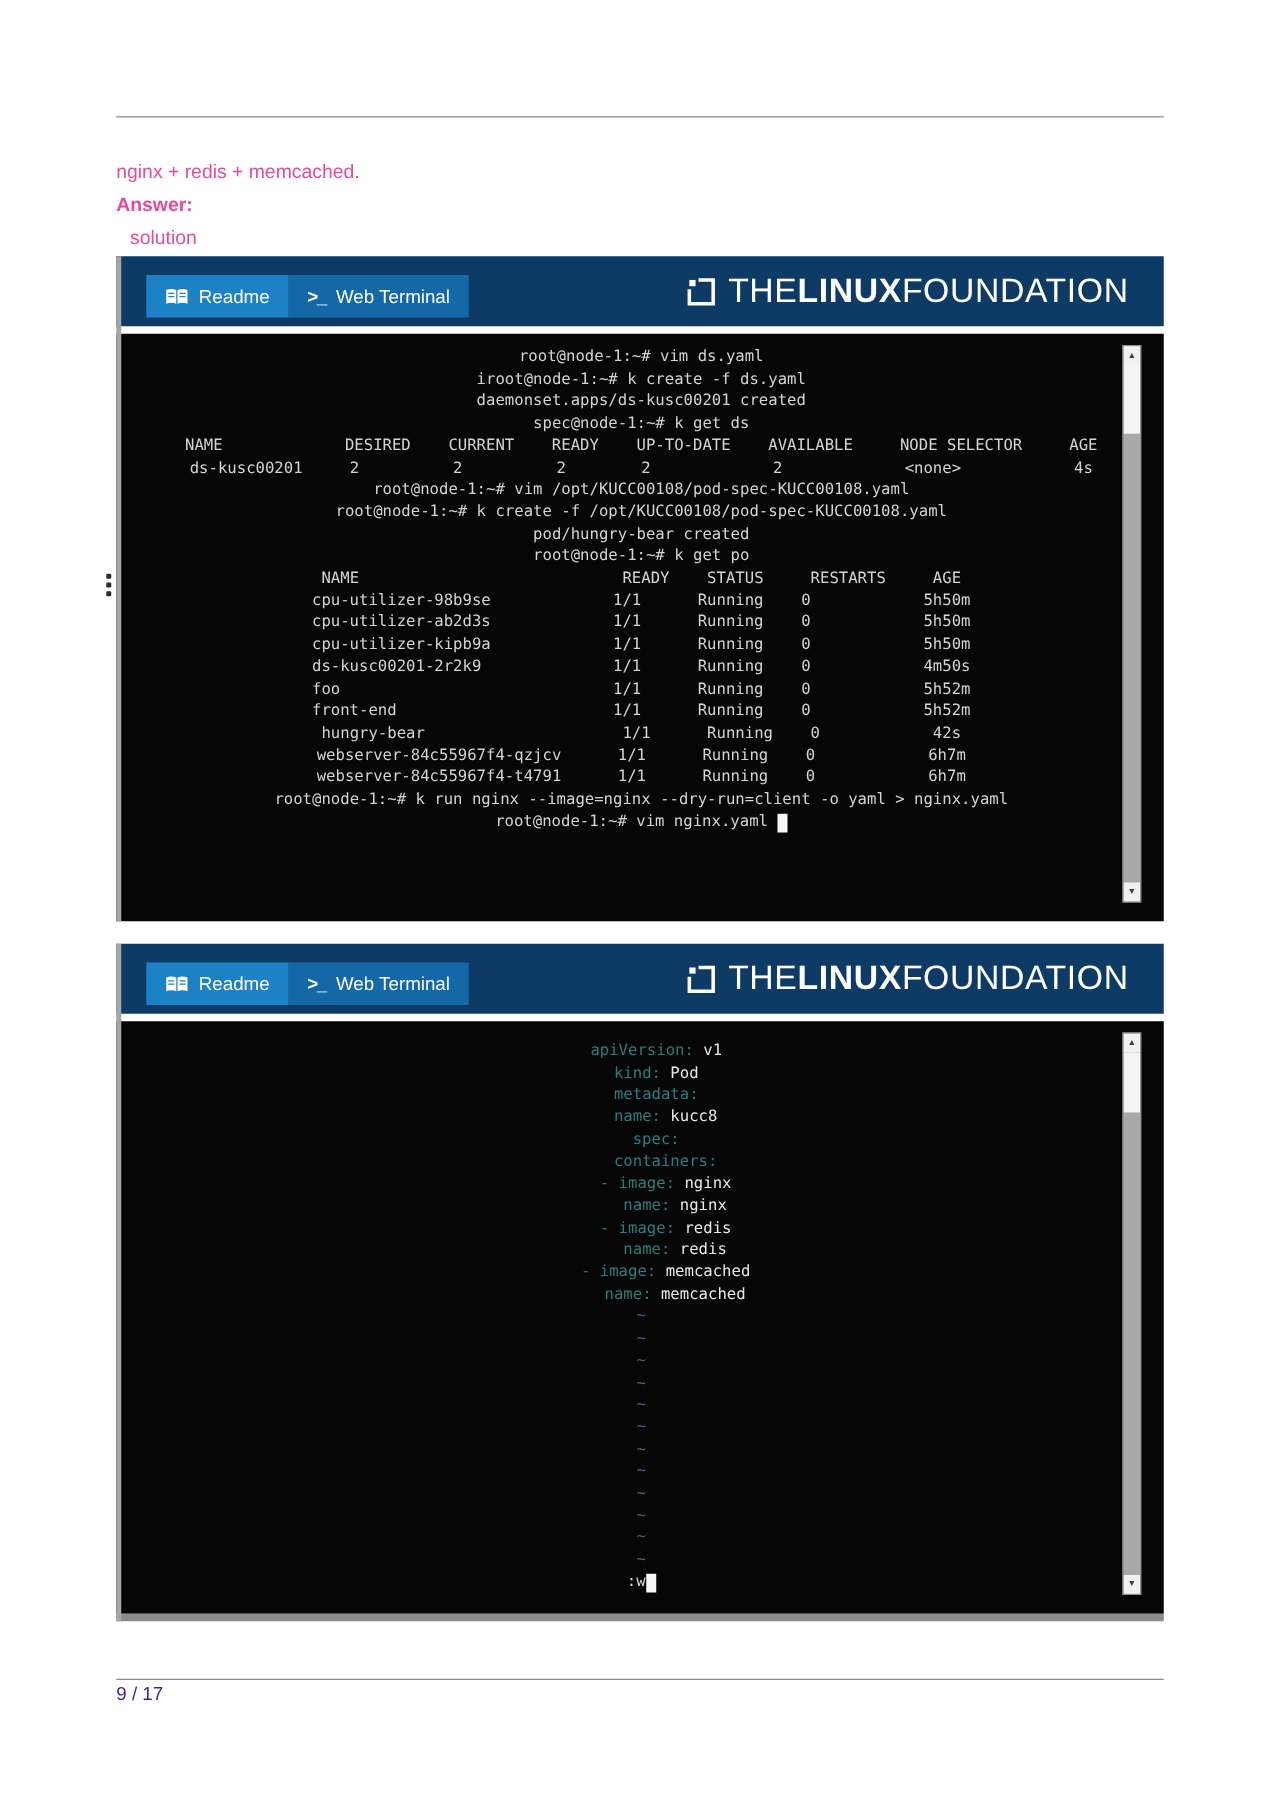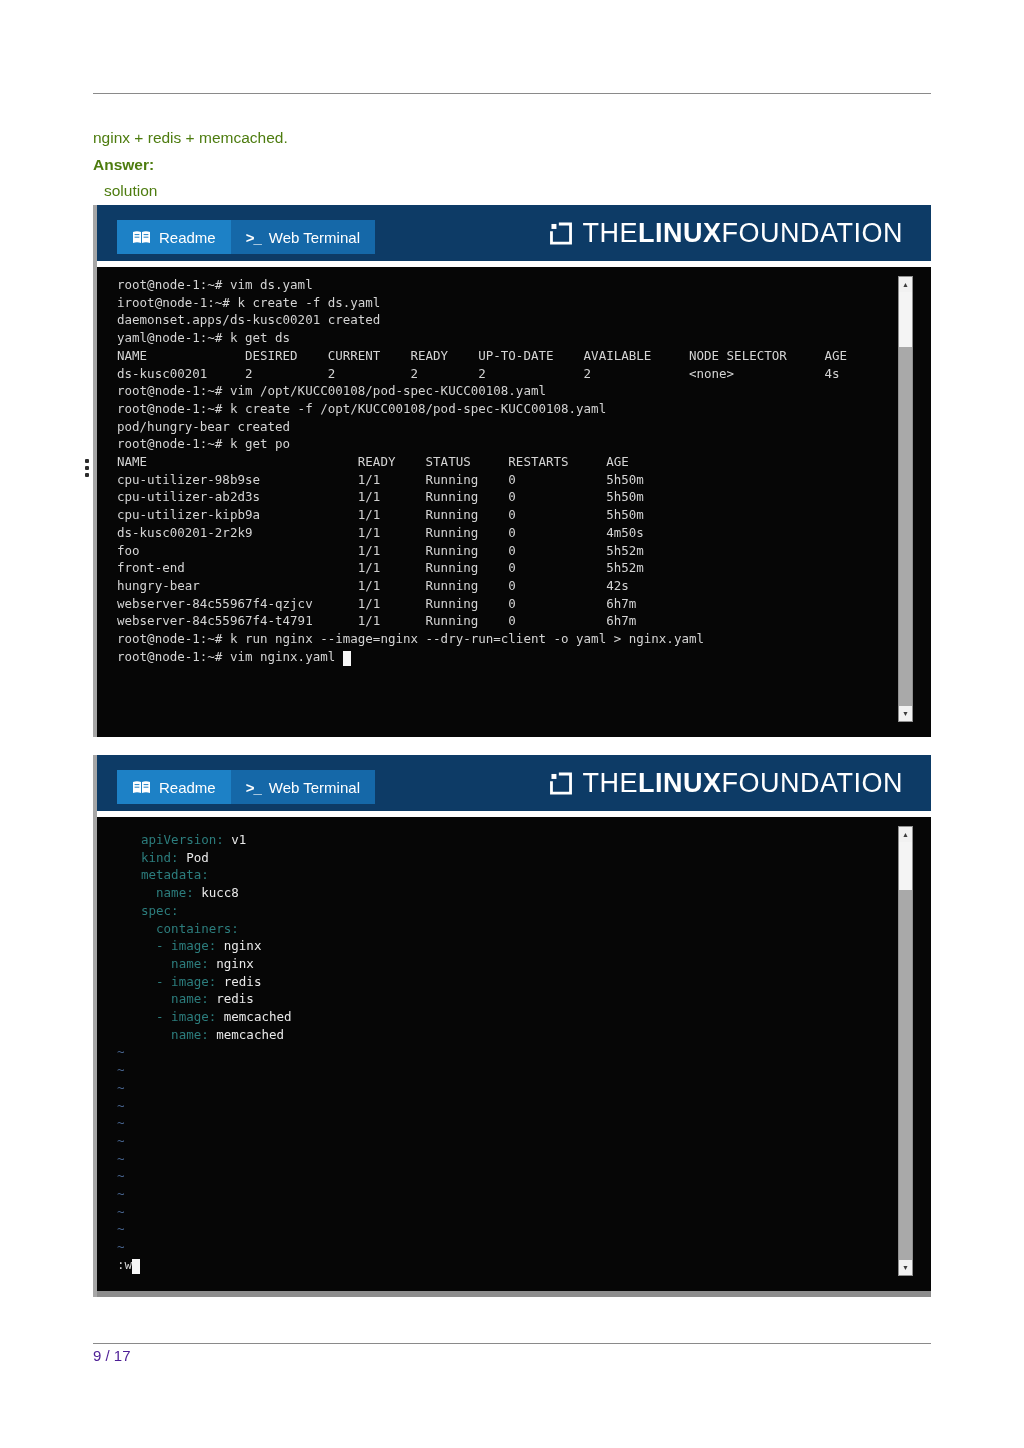--- a/index.html
+++ b/index.html
@@ -3,21 +3,21 @@
 <meta charset="utf-8">
 <style>
   * { margin:0; padding:0; box-sizing:border-box; }
   body { background:#ffffff; font-family:"Liberation Sans", sans-serif; }
   .page { position:relative; width:1024px; height:1448px; background:#ffffff; overflow:hidden; }
 
   .rule { position:absolute; left:93px; width:838px; height:1px; background:#8a8a8a; }
   .rule-top { top:93px; }
   .rule-bottom { top:1343px; }
 
-  .doc-text { position:absolute; left:93px; font-size:15.5px; color:#4d7c0f; }
+  .doc-text { position:absolute; left:93px; font-size:15.5px; color:#ec4899; }
   .intro { top:129px; }
   .answer { top:156px; font-weight:bold; }
   .solution { top:182px;margin-left:11px; }
 
   .footer-page { position:absolute; left:93px; top:1347px; width:838px; text-align:left;
                  font-size:15px; font-weight:normal; color:#4c1d95; }
 
   
   .shot { position:absolute; left:93px; width:838px; }
   .shot1 { top:205px; height:532px; }
@@ -36,21 +36,21 @@
            display:flex; align-items:center; color:#ffffff; }
   .lf-icon { margin-right:9px; }
   .b-thin { font-size:27px; font-weight:300; letter-spacing:0.5px; }
   .b-bold { font-size:27px; font-weight:bold; letter-spacing:0.5px; }
 
   
   .term-body { position:absolute; left:0; right:0; top:62px; bottom:0; background:#060606; overflow:hidden; }
   .shot2 .term-body { bottom:6px; }
   .bottom-bar { position:absolute; left:0; right:0; bottom:0; height:6px; background:#8c8c8c; }
 
-  .term-lines { position:absolute; left:24px; top:9px; right:22px; }
+  .term-lines { position:absolute; left:24px; top:9px; right:22px;text-align:center; }
   .shot2 .term-lines { top:14px; }
   .tline { font-family:"DejaVu Sans Mono","Liberation Mono",monospace; font-size:12.5px;
            line-height:17.7px; white-space:pre; color:#d4d4d4; }
   .seg-plain { color:#d4d4d4; }
   .seg-key   { color:#2c7d7d;margin-left:24px; }
   .seg-val   { color:#e9e9e9; }
   .seg-tilde { color:#46628c; }
   .seg-cursor { display:inline-block; width:8px; height:15px; background:#f7f7f7; vertical-align:-3px; }
 
   
@@ -106,21 +106,21 @@
         <span class="b-thin">THE</span>
           <span class="b-bold">LINUX</span>
           <span class="b-thin">FOUNDATION</span>
       </div>
     </div>
     <div class="term-body">
       <div class="term-lines">
           <div class="tline"><span class="seg-plain">root@node-1:~# vim ds.yaml</span></div>
           <div class="tline"><span class="seg-plain">iroot@node-1:~# k create -f ds.yaml</span></div>
           <div class="tline"><span class="seg-plain">daemonset.apps/ds-kusc00201 created</span></div>
-          <div class="tline"><span class="seg-plain">yaml@node-1:~# k get ds</span></div>
+          <div class="tline"><span class="seg-plain">spec@node-1:~# k get ds</span></div>
           <div class="tline"><span class="seg-plain">NAME             DESIRED    CURRENT    READY    UP-TO-DATE    AVAILABLE     NODE SELECTOR     AGE</span></div>
           <div class="tline"><span class="seg-plain">ds-kusc00201     2          2          2        2             2             &lt;none&gt;            4s</span></div>
           <div class="tline"><span class="seg-plain">root@node-1:~# vim /opt/KUCC00108/pod-spec-KUCC00108.yaml</span></div>
           <div class="tline"><span class="seg-plain">root@node-1:~# k create -f /opt/KUCC00108/pod-spec-KUCC00108.yaml</span></div>
           <div class="tline"><span class="seg-plain">pod/hungry-bear created</span></div>
           <div class="tline"><span class="seg-plain">root@node-1:~# k get po</span></div>
           <div class="tline"><span class="seg-plain">NAME                            READY    STATUS     RESTARTS     AGE</span></div>
           <div class="tline"><span class="seg-plain">cpu-utilizer-98b9se             1/1      Running    0            5h50m</span></div>
           <div class="tline"><span class="seg-plain">cpu-utilizer-ab2d3s             1/1      Running    0            5h50m</span></div>
           <div class="tline"><span class="seg-plain">cpu-utilizer-kipb9a             1/1      Running    0            5h50m</span></div>

